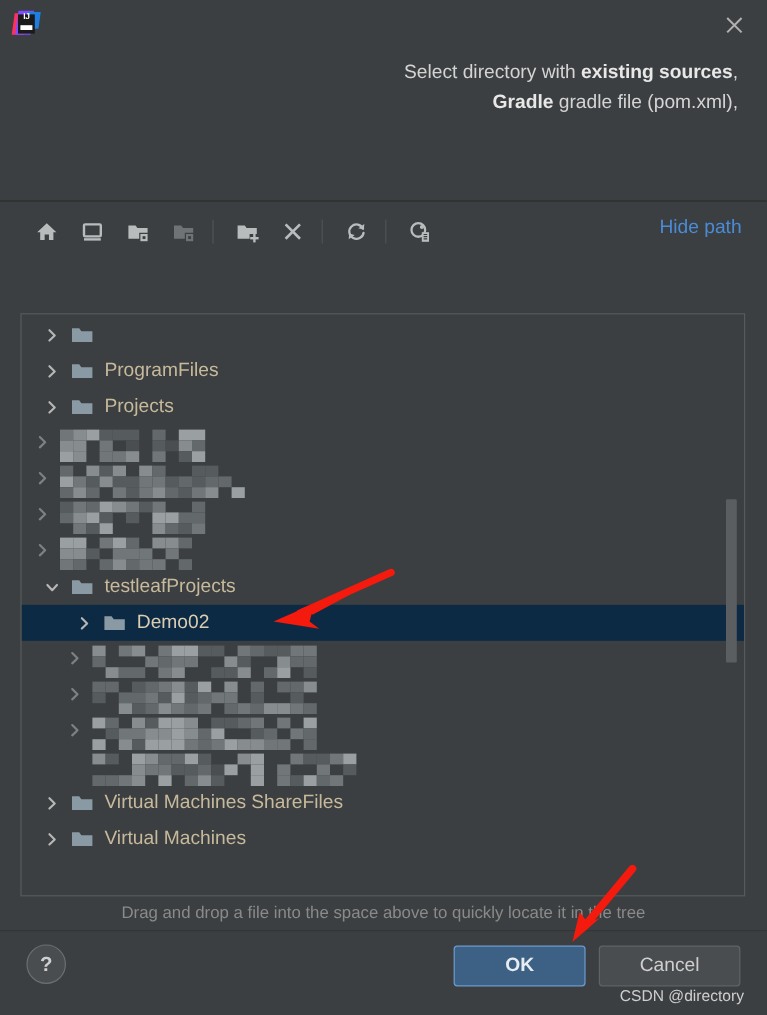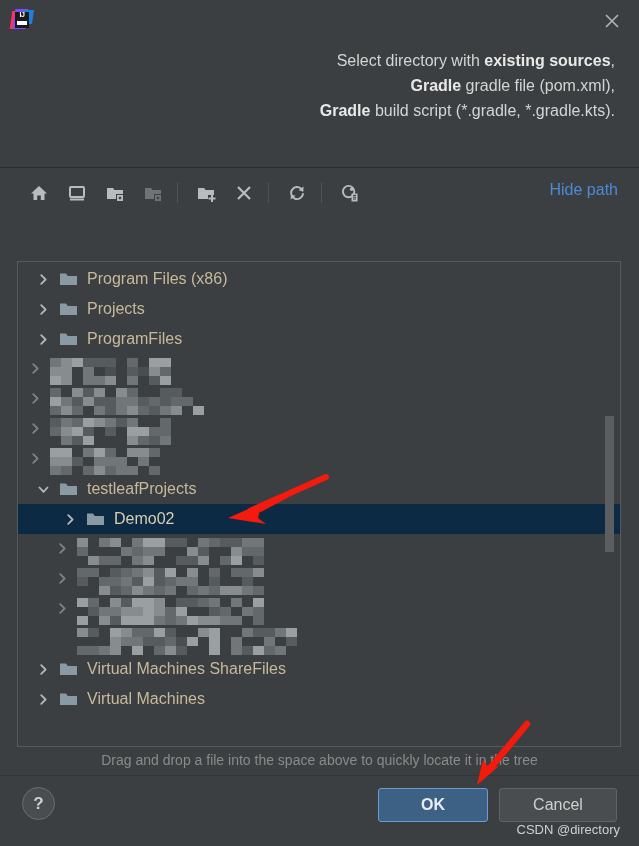--- a/index.html
+++ b/index.html
@@ -222,23 +222,20 @@
     </div>
   </div>
 
   <div id="description">
     <div>
       <span>Select directory with </span><b>existing sources</b><span>,</span>
     </div>
     <div>
       <b>Gradle</b><span> gradle file (pom.xml),</span>
     </div>
-    <div>
-      <b>Gradle</b><span> build script (*.gradle, *.gradle.kts).</span>
-    </div>
   </div>
 
   <div id="sep-top"></div>
 
   <div id="toolbar">
 
     <div class="tb-btn" title="Home">
       <svg width="20" height="20" viewBox="0 0 20 20">
         <path d="M10 3 L18 10.5 L15.5 10.5 L15.5 17 L11.8 17 L11.8 12.4 L8.2 12.4 L8.2 17 L4.5 17 L4.5 10.5 L2 10.5 Z" fill="#b9bcbd"></path>
       </svg>
@@ -313,45 +310,44 @@
         <div class="tree-row">
           <div style="width: 17px; flex: 0 0 auto;"></div>
           <div class="tw-arrow">
             <svg width="15" height="15" viewBox="0 0 15 15">
               <path d="M5.2 3.2 L9.6 7.5 L5.2 11.8" stroke="#b6b6b6" stroke-width="1.8" fill="none" stroke-linecap="round" stroke-linejoin="round"></path>
             </svg>
           </div>
           <div class="tw-folder"><svg width="19" height="16" viewBox="0 0 19 16">
               <path d="M1 2.5 L7 2.5 L8.8 5 L18 5 L18 14 L1 14 Z" fill="#8a9aa5"></path>
             </svg></div>
-          <div class="tw-label">Program Files (x86)</div>
+        </div>
+        <div class="tree-row">
+          <div style="width: 17px; flex: 0 0 auto;"></div>
+          <div class="tw-arrow">
+            <svg width="15" height="15" viewBox="0 0 15 15">
+              <path d="M5.2 3.2 L9.6 7.5 L5.2 11.8" stroke="#b6b6b6" stroke-width="1.8" fill="none" stroke-linecap="round" stroke-linejoin="round"></path>
+            </svg>
+          </div>
+          <div class="tw-folder"><svg width="19" height="16" viewBox="0 0 19 16">
+              <path d="M1 2.5 L7 2.5 L8.8 5 L18 5 L18 14 L1 14 Z" fill="#8a9aa5"></path>
+            </svg></div>
+          <div class="tw-label">ProgramFiles</div>
         </div>
         <div class="tree-row">
           <div style="width: 17px; flex: 0 0 auto;"></div>
           <div class="tw-arrow">
             <svg width="15" height="15" viewBox="0 0 15 15">
               <path d="M5.2 3.2 L9.6 7.5 L5.2 11.8" stroke="#b6b6b6" stroke-width="1.8" fill="none" stroke-linecap="round" stroke-linejoin="round"></path>
             </svg>
           </div>
           <div class="tw-folder"><svg width="19" height="16" viewBox="0 0 19 16">
               <path d="M1 2.5 L7 2.5 L8.8 5 L18 5 L18 14 L1 14 Z" fill="#8a9aa5"></path>
             </svg></div>
           <div class="tw-label">Projects</div>
-        </div>
-        <div class="tree-row">
-          <div style="width: 17px; flex: 0 0 auto;"></div>
-          <div class="tw-arrow">
-            <svg width="15" height="15" viewBox="0 0 15 15">
-              <path d="M5.2 3.2 L9.6 7.5 L5.2 11.8" stroke="#b6b6b6" stroke-width="1.8" fill="none" stroke-linecap="round" stroke-linejoin="round"></path>
-            </svg>
-          </div>
-          <div class="tw-folder"><svg width="19" height="16" viewBox="0 0 19 16">
-              <path d="M1 2.5 L7 2.5 L8.8 5 L18 5 L18 14 L1 14 Z" fill="#8a9aa5"></path>
-            </svg></div>
-          <div class="tw-label">ProgramFiles</div>
         </div>
         <div class="blur-row">
           <div class="blur-chip" style="left: 32px; top: 4px; width: 11px; height: 9px; background: rgb(113, 118, 120);"></div>
           <div class="blur-chip" style="left: 43px; top: 4px; width: 11px; height: 9px; background: rgb(135, 141, 143);"></div>
           <div class="blur-chip" style="left: 54px; top: 4px; width: 11px; height: 9px; background: rgb(154, 160, 162);"></div>
           <div class="blur-chip" style="left: 65px; top: 4px; width: 11px; height: 9px; background: rgb(86, 91, 93);"></div>
           <div class="blur-chip" style="left: 76px; top: 4px; width: 11px; height: 9px; background: rgb(86, 91, 93);"></div>
           <div class="blur-chip" style="left: 87px; top: 4px; width: 11px; height: 9px; background: rgb(86, 91, 93);"></div>
           <div class="blur-chip" style="left: 109px; top: 4px; width: 11px; height: 9px; background: rgb(99, 104, 106);"></div>
           <div class="blur-chip" style="left: 131px; top: 4px; width: 11px; height: 9px; background: rgb(154, 160, 162);"></div>

